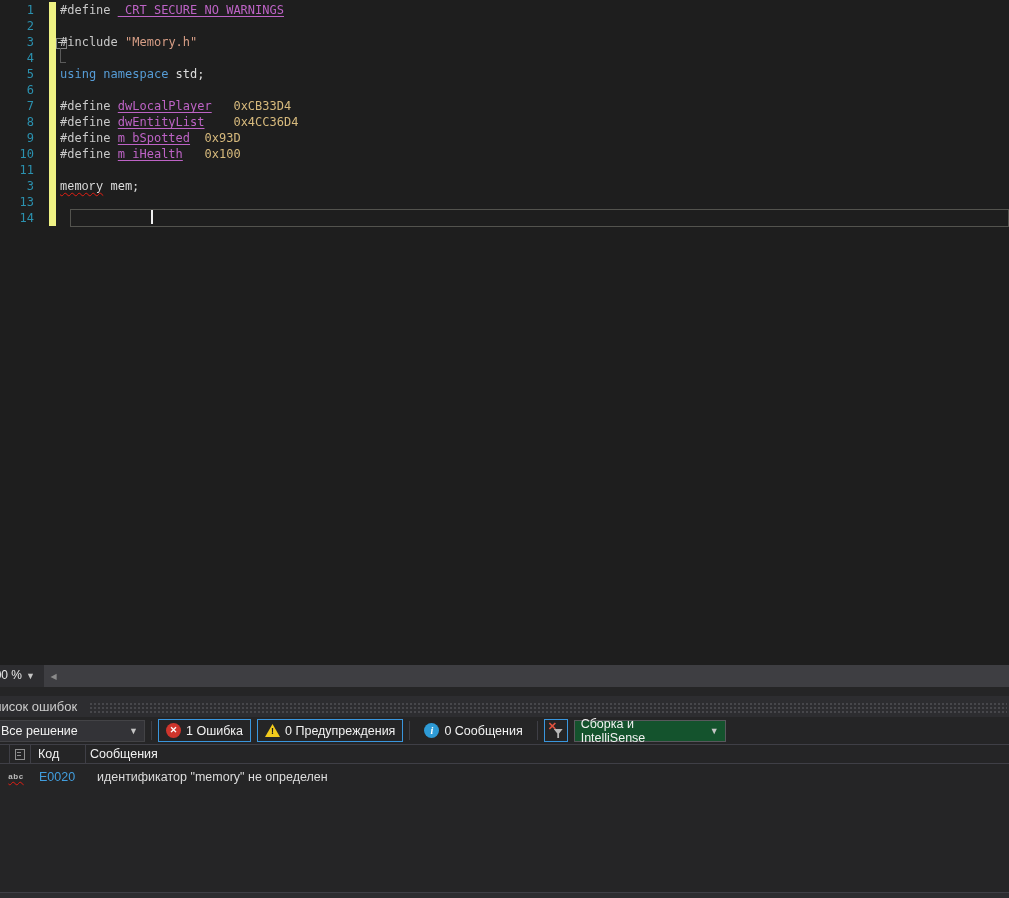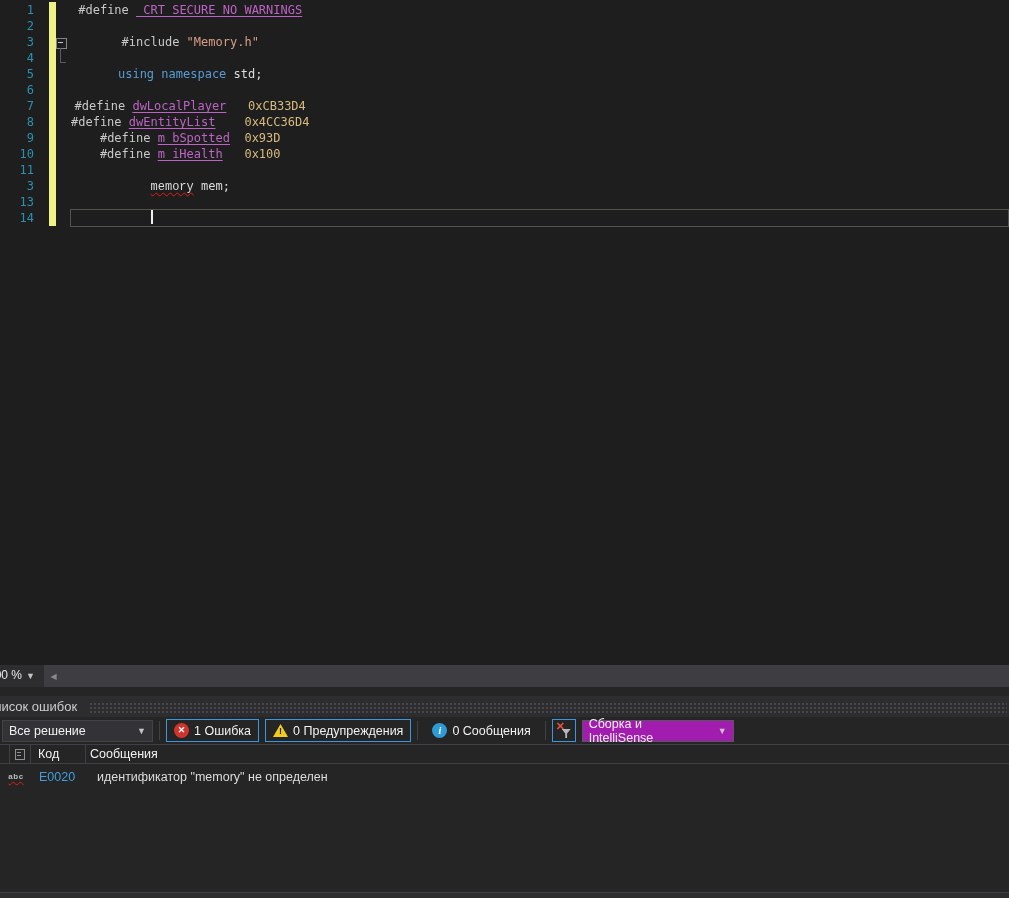--- a/index.html
+++ b/index.html
@@ -10,21 +10,21 @@
   .editor{position:absolute;left:0;top:0;width:1009px;height:665px;background:#1E1E1E;}
   .gutter{position:absolute;left:0;top:2px;width:34px;text-align:right;
           font:12px "DejaVu Sans Mono",monospace;color:var(--line_number);}
   .gutter .ln{height:16px;line-height:16px;}
   .change-bar{position:absolute;left:49px;top:2px;width:7px;height:224px;background:var(--change_bar);}
   .fold-box{position:absolute;left:56px;top:38px;width:9px;height:9px;border:1px solid #858585;background:#1E1E1E;}
   .fold-box::after{content:"";position:absolute;left:1px;top:3px;width:5px;height:1px;background:#C8C8C8;}
   .fold-vline{position:absolute;left:60px;top:48px;width:1px;height:15px;background:#5A5A5A;}
   .fold-tick{position:absolute;left:60px;top:62px;width:6px;height:1px;background:#5A5A5A;}
   .current-line-box{position:absolute;left:70px;top:209px;right:0;height:18px;border:1px solid #53534E;box-sizing:border-box;}
-  .code{position:absolute;left:71px;top:2px;font:12px "DejaVu Sans Mono",monospace;text-align:center;}
+  .code{position:absolute;left:60px;top:2px;font:12px "DejaVu Sans Mono",monospace;}
   .code-line{height:16px;line-height:16px;white-space:pre;}
   .tok-p{color:var(--plain);}
   .tok-d{color:var(--directive);}
   .tok-k{color:var(--keyword);}
   .tok-s{color:var(--string);}
   .tok-n{color:var(--number);}
   .tok-m{color:var(--macro);text-decoration:underline;text-underline-offset:2px;}
   .tok-e{color:var(--plain);text-decoration-line:underline;text-decoration-style:wavy;
          text-decoration-color:var(--error_red);text-decoration-thickness:1px;text-underline-offset:2px;font-family:Liberation Mono, monospace;}
   .caret{position:absolute;left:151px;top:210px;width:2px;height:14px;background:#EFEFEF;}
@@ -39,26 +39,26 @@
   .scroll-left{position:absolute;left:46px;top:0;width:15px;height:22px;display:flex;align-items:center;
                justify-content:center;color:#8A8A8A;font-size:8px;}
 
   
   .panel{position:absolute;left:0;top:687px;width:1009px;height:211px;background:#252526;color:#F1F1F1;}
   .panel-title-row{position:absolute;left:0;top:9px;right:0;height:21px;background:#2D2D30;
                    display:flex;align-items:center;}
   .panel-title{margin-left:-15px;font-size:13px;color:#CCCCCC;white-space:nowrap;}
   .dots{flex:1;height:12px;margin:2px 2px 0 12px;
         background-image:radial-gradient(#47474B 1px, transparent 1.4px);background-size:4px 4px;}
-  .toolbar{position:absolute;left:12px;top:30px;right:0;height:27px;display:flex;align-items:center;gap:6px;}
+  .toolbar{position:absolute;left:4px;top:30px;right:0;height:27px;display:flex;align-items:center;gap:6px;}
   .dropdown{display:flex;align-items:center;height:22px;box-sizing:border-box;background:#333337;
             border:1px solid #434346;font-size:12.5px;color:#F1F1F1;padding:0 6px;}
   .dropdown .dd-caret{margin-left:auto;color:#C5C5C5;font-size:9px;padding-left:8px;}
   .dd-scope{width:151px;margin-left:-10px;}
-  .dd-build{width:152px;background:#a21caf;border-color:#58585C;}
+  .dd-build{width:152px;background:#14532d;border-color:#58585C;}
   .vsep{width:1px;height:19px;background:#3F3F46;}
   .toggle{display:flex;align-items:center;gap:5px;height:23px;box-sizing:border-box;padding:0 7px;
           background:transparent;border:1px solid var(--accent_blue);color:#F1F1F1;
           font-family:"Liberation Sans",sans-serif;font-size:12.5px;}
   .toggle.plain{border-color:transparent;}
   .ico-error{width:15px;height:15px;border-radius:50%;background:#CE352C;color:#fff;font-size:9px;
              font-weight:bold;display:flex;align-items:center;justify-content:center;line-height:15px;}
   .ico-warn{width:15px;height:13px;clip-path:polygon(50% 0,100% 100%,0 100%);background:var(--warning_yellow);
             color:#1E1E1E;font-size:9px;font-weight:bold;display:flex;align-items:flex-end;
             justify-content:center;line-height:11px;}

